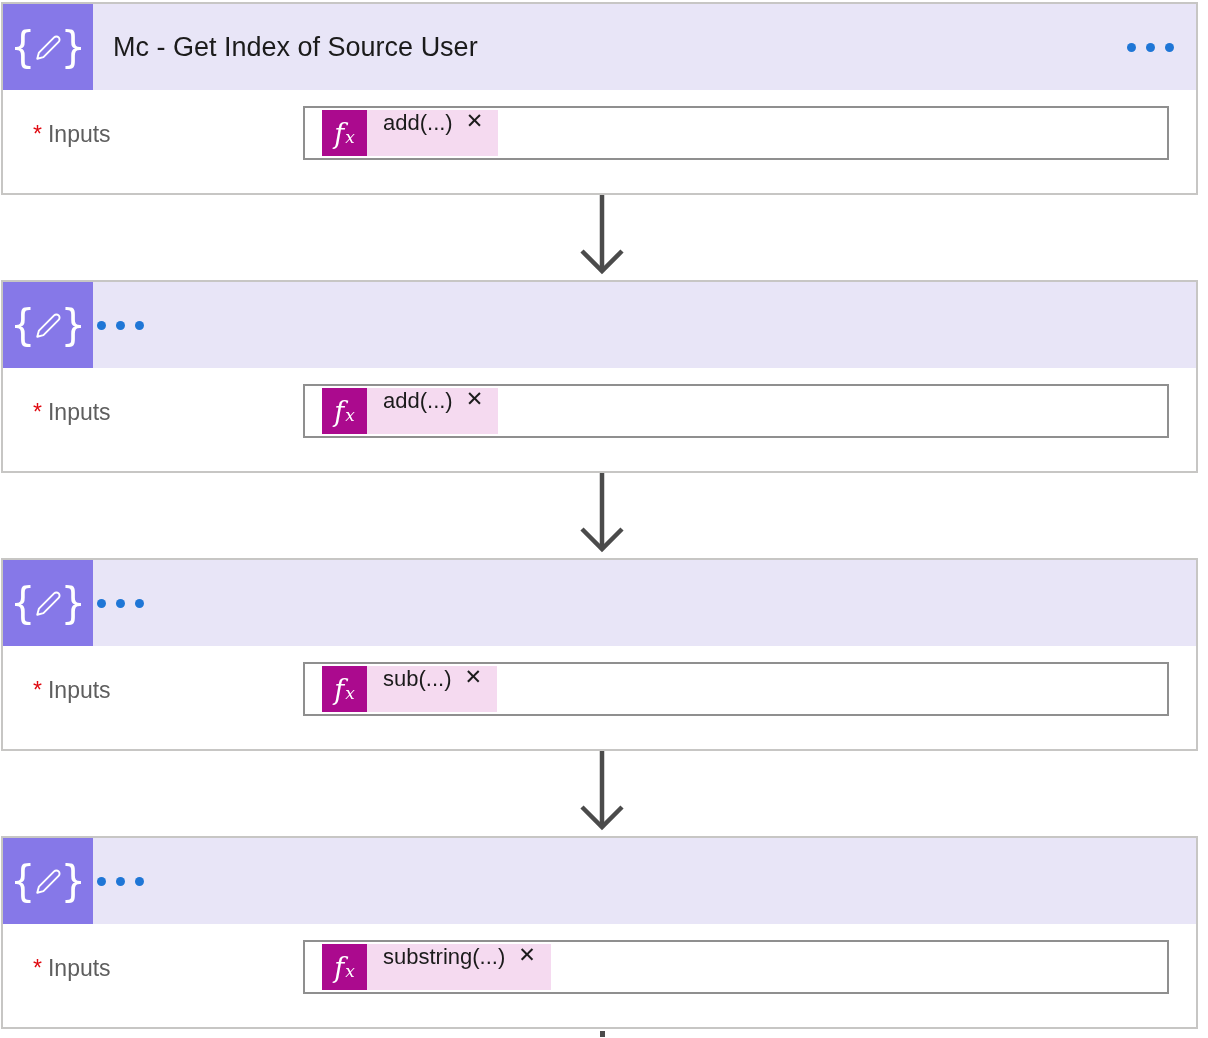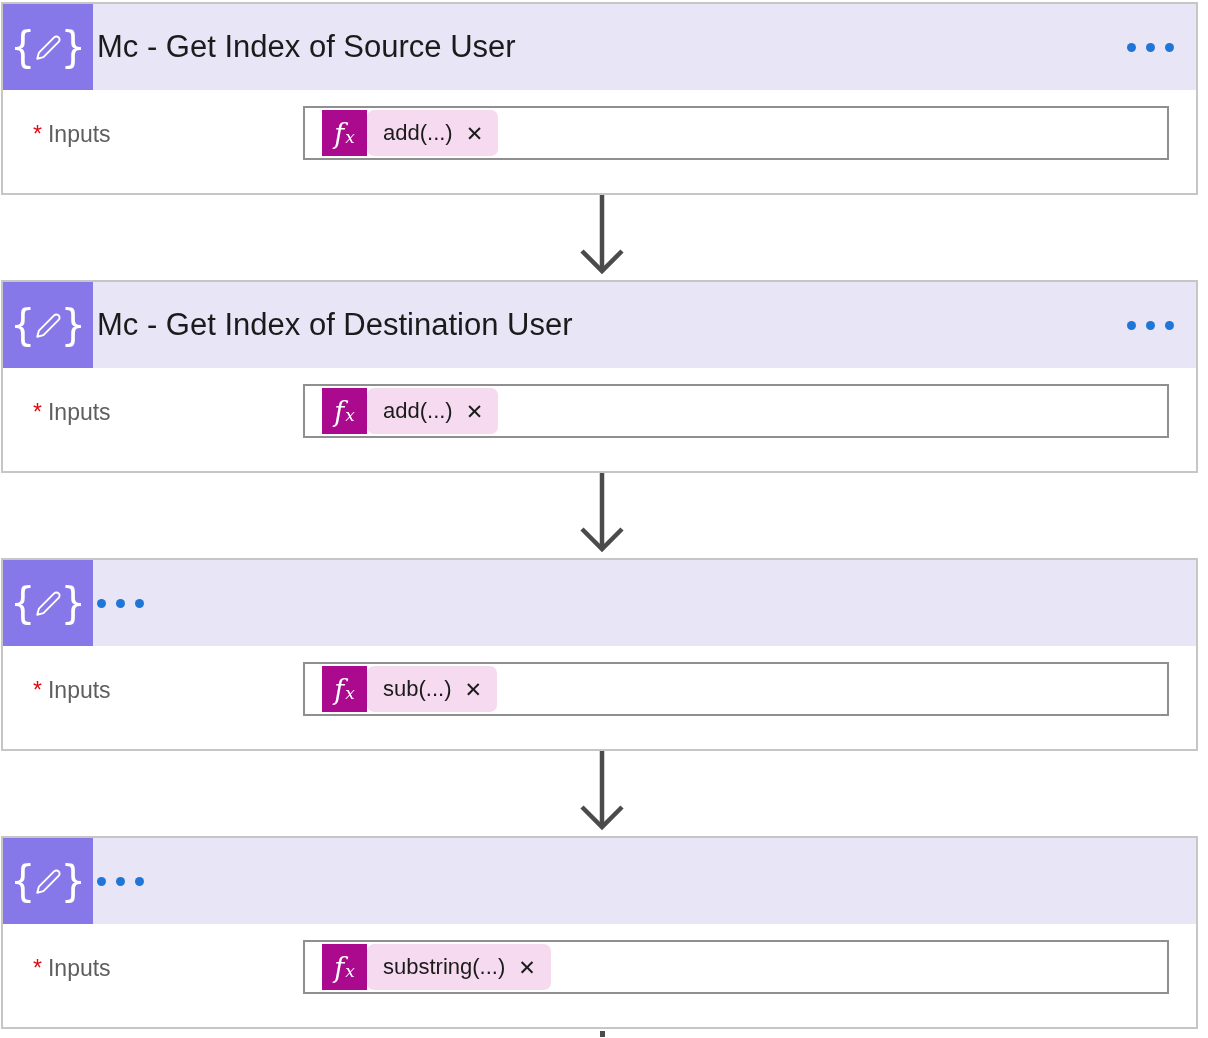--- a/index.html
+++ b/index.html
@@ -48,22 +48,22 @@
     transform: scaleY(1.08);
   }
   .pencil-svg {
     margin: 0 -1px;
     display: block;
   }
   .title {
     flex: 1;
     display: flex;
     align-items: center;
-    margin-left: 4px;
-    font-size: 31px;
+    margin-left: 20px;
+    font-size: 27px;
     color: var(--title_color, #1b1b1b);
     white-space: nowrap;
   }
   .menu {
     display: flex;
     align-items: center;
     gap: 10px;
     margin-right: 18px;
     padding: 0 4px;
     cursor: pointer;
@@ -119,24 +119,22 @@
     align-items: center;
     justify-content: center;
     font-family: "DejaVu Serif", serif;
     font-style: italic;
   }
   .fx-f { font-size: 27px; line-height: 1; }
   .fx-x { font-size: 17px; line-height: 1; margin-top: 8px; margin-left: 1px; }
   .pill-right {
     background: var(--pill_bg, #f5daf0);
     display: flex;
-    align-items: center;
     padding: 0 15px 0 16px;
     gap: 13px;
-    border-radius: 7px;
   }
   .expr-text {
     font-size: 22px;
     color: var(--pill_text, #1b1b1b);
     white-space: nowrap;
   }
   .close-x {
     font-size: 21px;
     color: var(--pill_text, #1b1b1b);
     line-height: 1;
@@ -216,21 +214,20 @@
 
   <section class="card">
     <div class="card-header">
       <div class="icon-box">
         <span class="brace">{</span>
         <svg class="pencil-svg" width="27" height="27" viewBox="0 0 24 24" fill="none" stroke="#ffffff" stroke-width="1.7" stroke-linecap="round" stroke-linejoin="round">
           <path d="M17 3a2.828 2.828 0 1 1 4 4L7.5 20.5 2 22l1.5-5.5L17 3z"></path>
         </svg>
         <span class="brace">}</span>
       </div>
-      <div class="title">Mc - Get Index of Destination User</div>
       <div class="menu">
         <span class="dot"></span>
         <span class="dot"></span>
         <span class="dot"></span>
       </div>
     </div>
     <div class="card-body">
       <div class="inputs-label">
         <span class="req">*</span><span>Inputs</span>
       </div>

